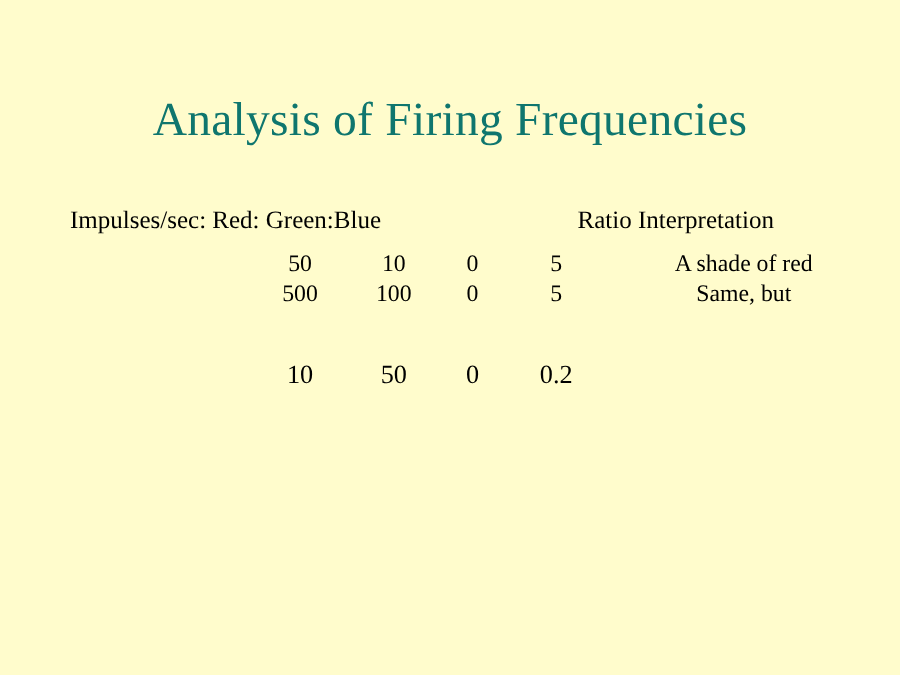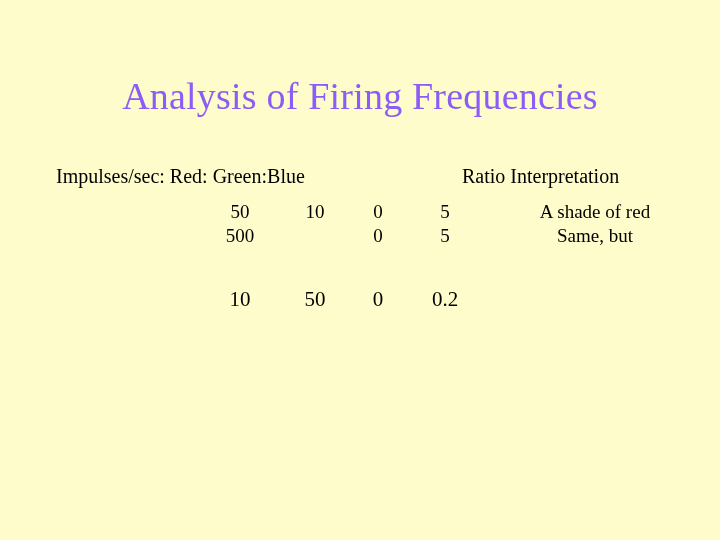--- a/index.html
+++ b/index.html
@@ -18,21 +18,21 @@
     width: 720px;
     height: 540px;
     background: #fffccc;
   }
   .slide-title {
     position: absolute;
     left: 0;
     top: 74px;
     width: 720px;
     text-align: center;
-    color: #8b5cf6;
+    color: #0f766e;
     font-size: 38px;
     line-height: 44px;
     font-weight: normal;
     letter-spacing: 0.2px;
     white-space: nowrap;
   }
   .table-block {
     position: absolute;
     left: 0;
     top: 161px;
@@ -116,20 +116,21 @@
       <div class="row row-small row1">
         <span class="cell c-red">50</span>
         <span class="cell c-green">10</span>
         <span class="cell c-blue">0</span>
         <span class="cell c-ratio">5</span>
         <span class="cell c-interp">A shade of red</span>
       </div>
 
       <div class="row row-small row2">
         <span class="cell c-red">500</span>
+        <span class="cell c-green">100</span>
         <span class="cell c-blue">0</span>
         <span class="cell c-ratio">5</span>
         <span class="cell c-interp">
           <span class="interp-line">Same, but</span>
         </span>
       </div>
 
       <div class="spacer"></div>
 
       <div class="row row-large row3">

